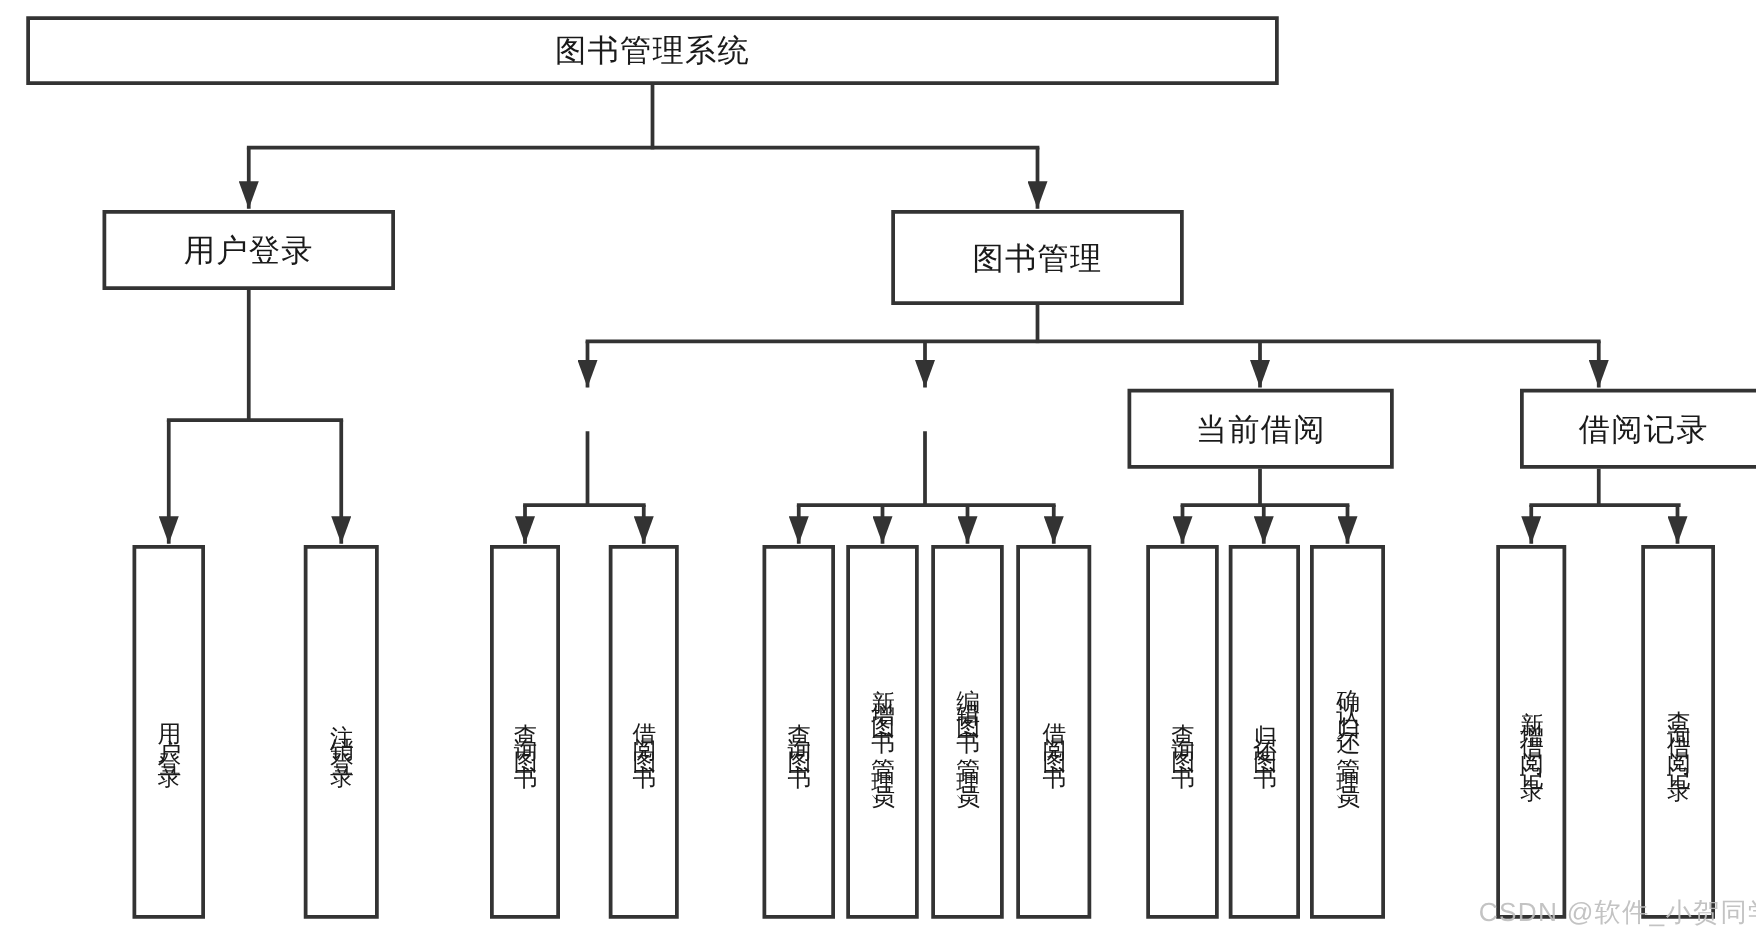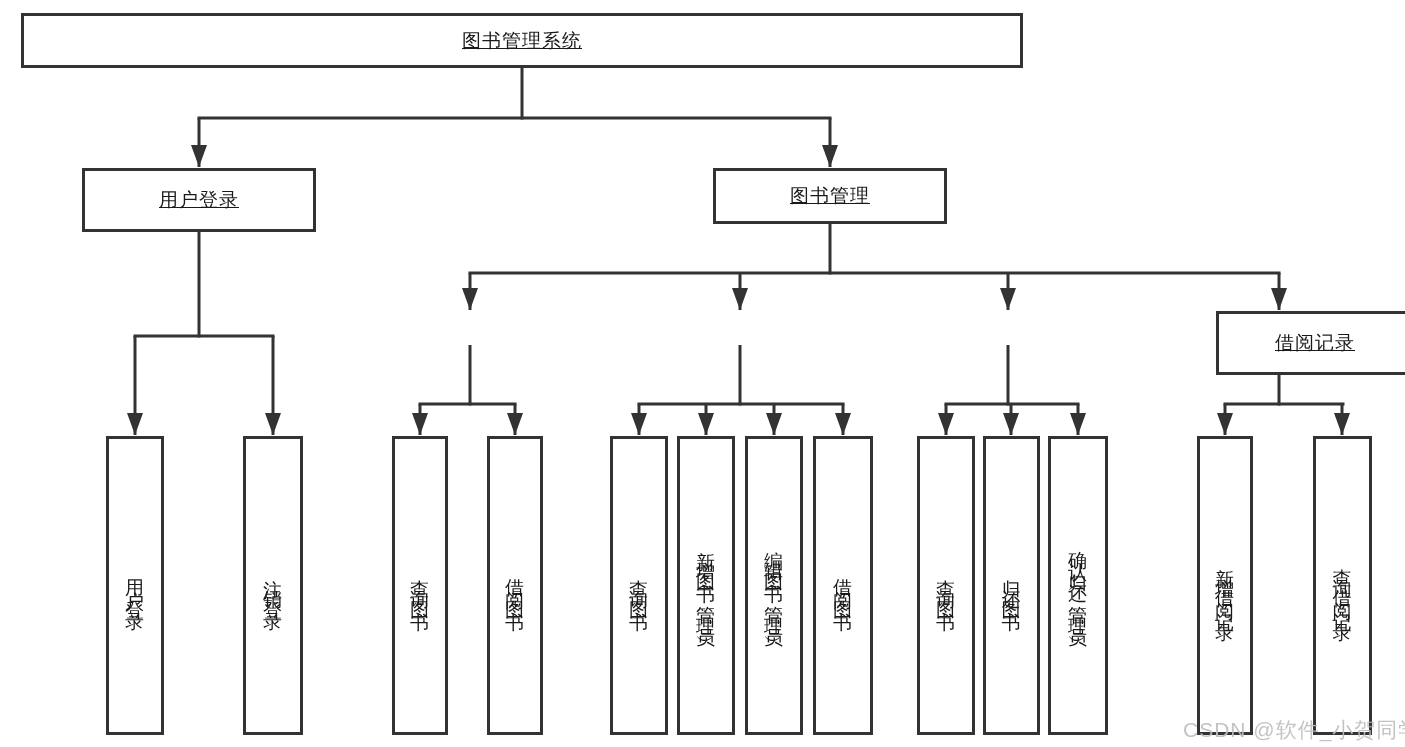--- a/index.html
+++ b/index.html
@@ -26,25 +26,24 @@
     position: absolute;
     box-sizing: border-box;
     border: 3px solid #333333;
     background: #ffffff;
     display: flex;
     align-items: center;
     justify-content: center;
     z-index: 1;
   }
   .lbl {
-    font-size: 19px;
+    font-size: 25px;
     color: #1a1a1a;
     letter-spacing: 1px;
     white-space: nowrap;
-    text-decoration: underline;
   }
   .vlbl {
     writing-mode: vertical-lr;
     text-orientation: mixed;
     font-size: 19px;
     letter-spacing: 11px;
     color: #1a1a1a;
     line-height: 1;
   }
   .watermark {
@@ -113,24 +112,27 @@
     </g>
   </svg>
 
   <div class="box" style="left:21px;top:13px;width:1002px;height:55px">
     <span class="lbl">图书管理系统</span>
   </div>
 
   <div class="box" style="left:82px;top:168px;width:234px;height:64px">
     <span class="lbl">用户登录</span>
   </div>
-  <div class="box" style="left:713px;top:168px;width:234px;height:56px">
+  <div class="box" style="left:713px;top:168px;width:234px;height:76px">
     <span class="lbl">图书管理</span>
   </div>
 
+  <div class="box" style="left:902px;top:311px;width:213px;height:64px">
+    <span class="lbl">当前借阅</span>
+  </div>
   <div class="box" style="left:1216px;top:311px;width:198px;height:64px">
     <span class="lbl">借阅记录</span>
   </div>
 
   <div class="box" style="left:106px;top:436px;width:58px;height:299px">
     <span class="vlbl">用户登录</span>
   </div>
   <div class="box" style="left:243px;top:436px;width:60px;height:299px">
     <span class="vlbl">注销登录</span>
   </div>

